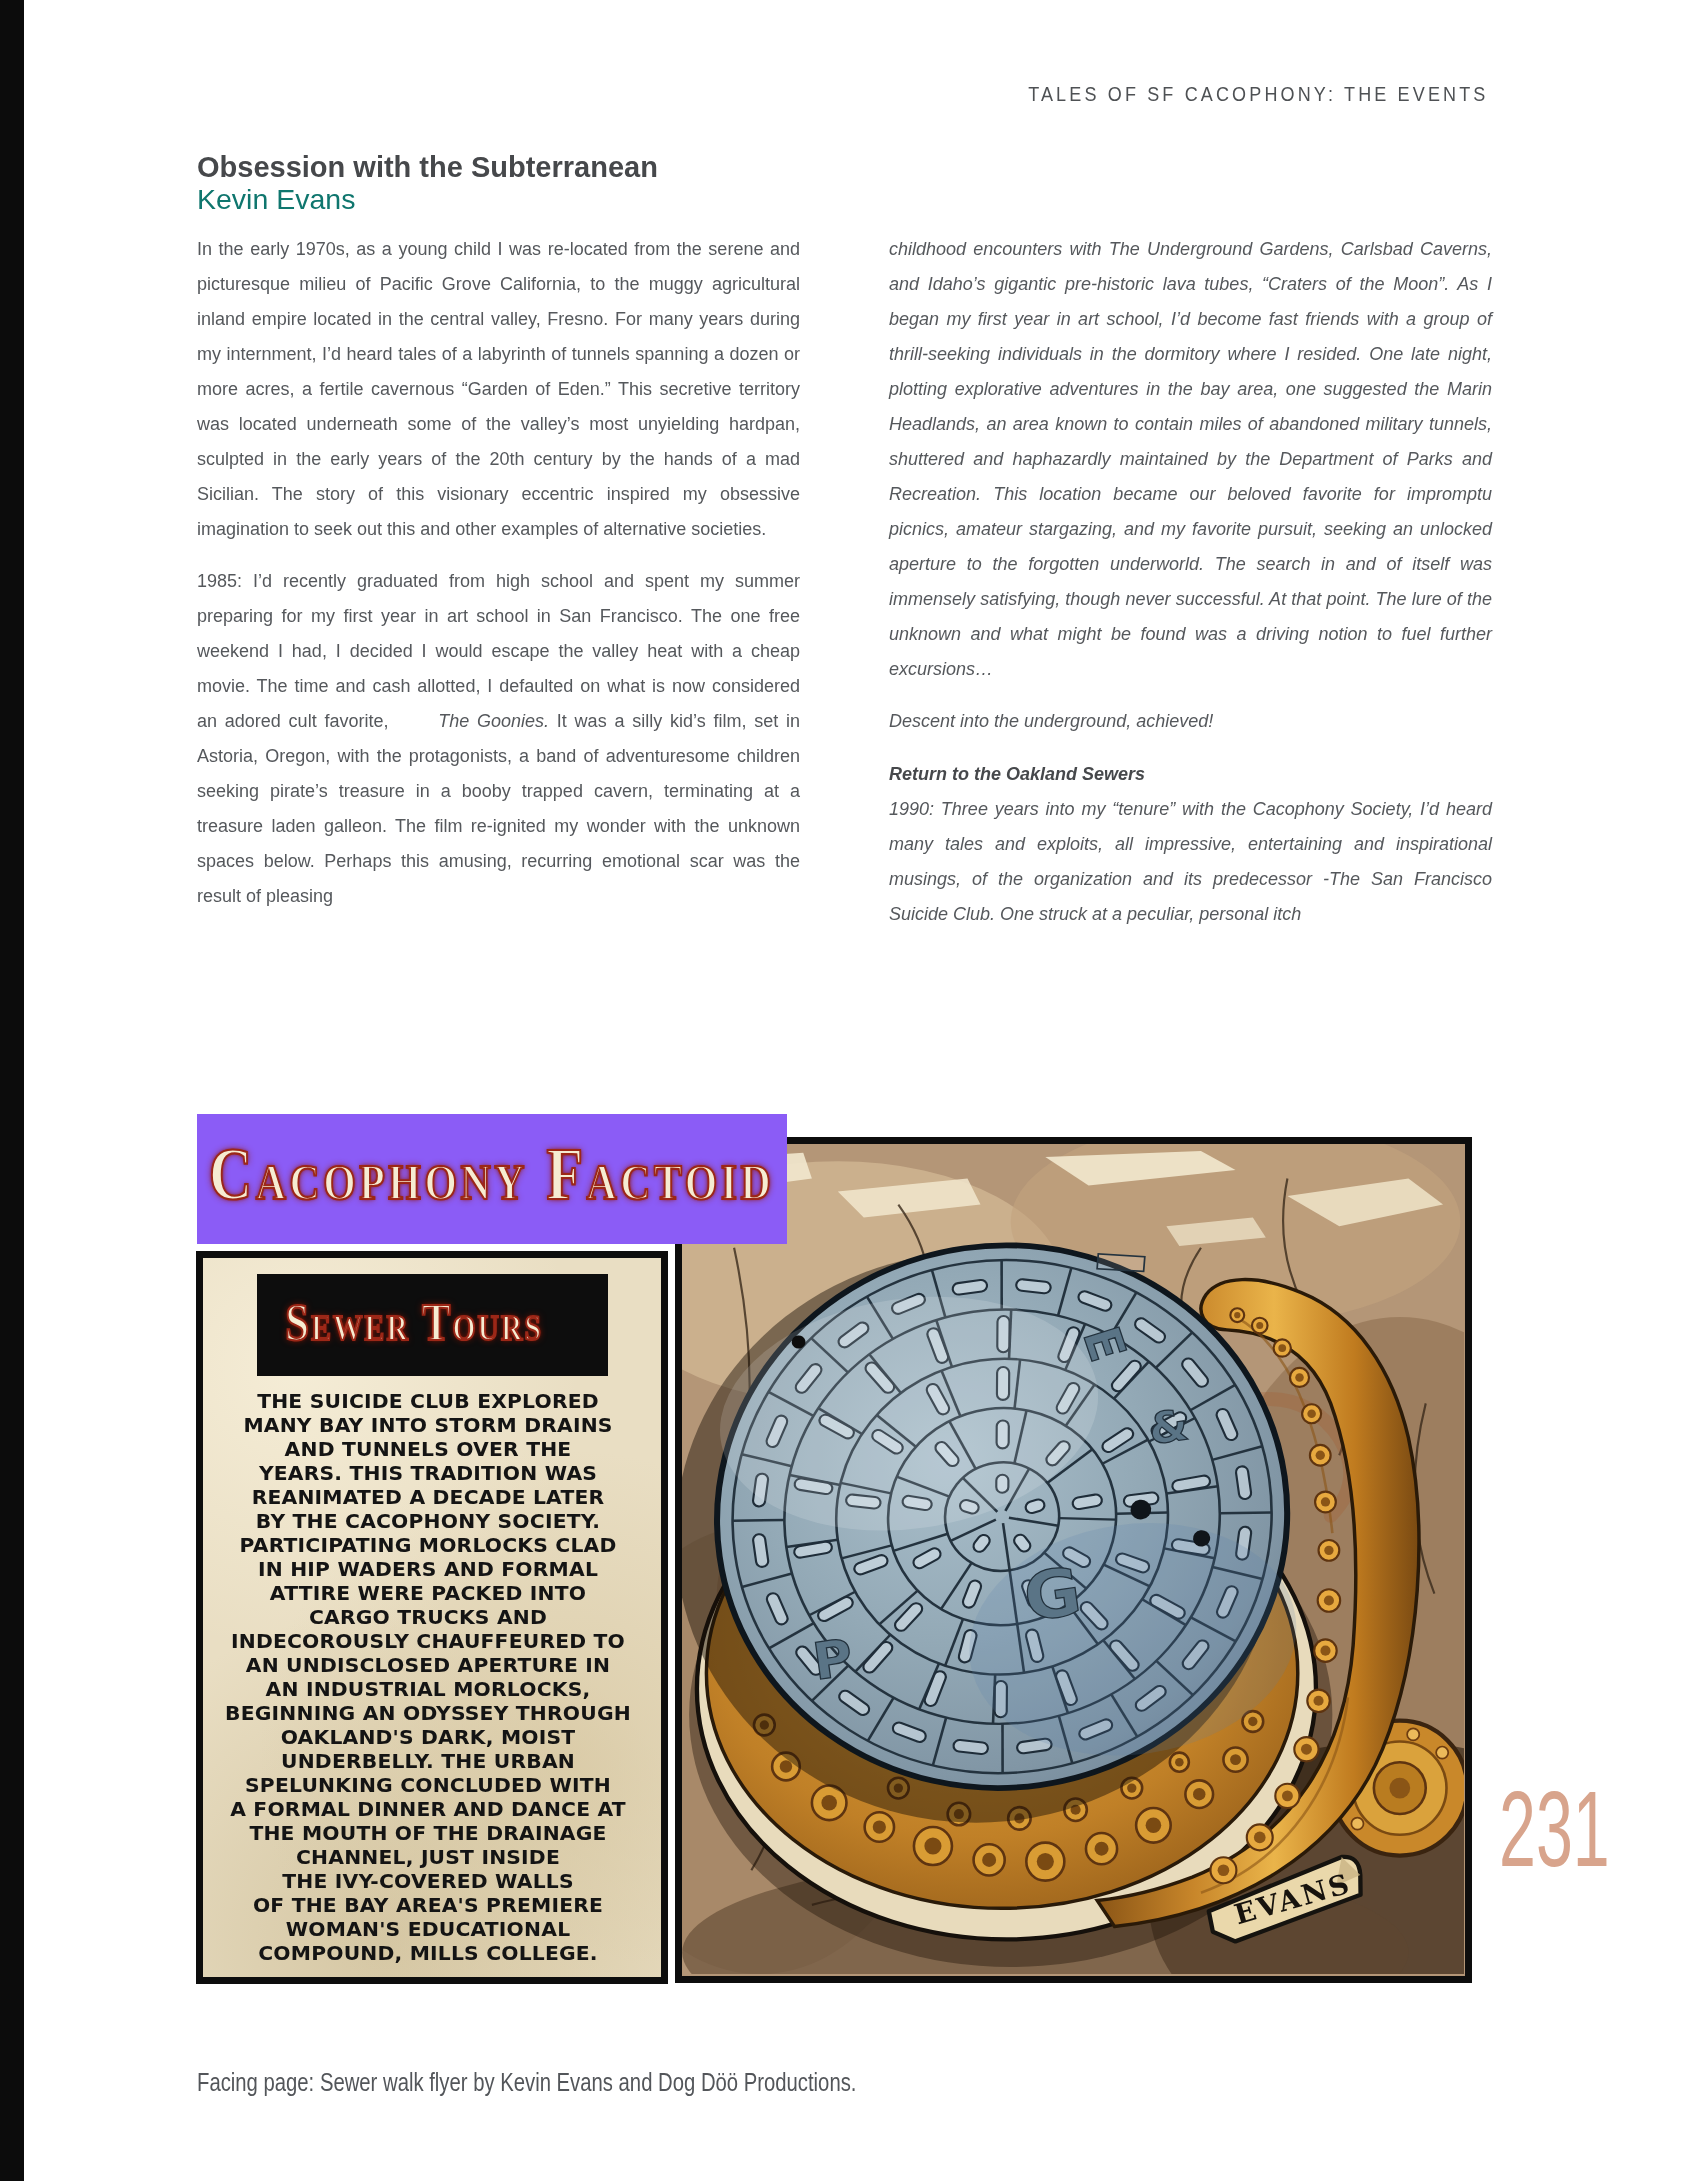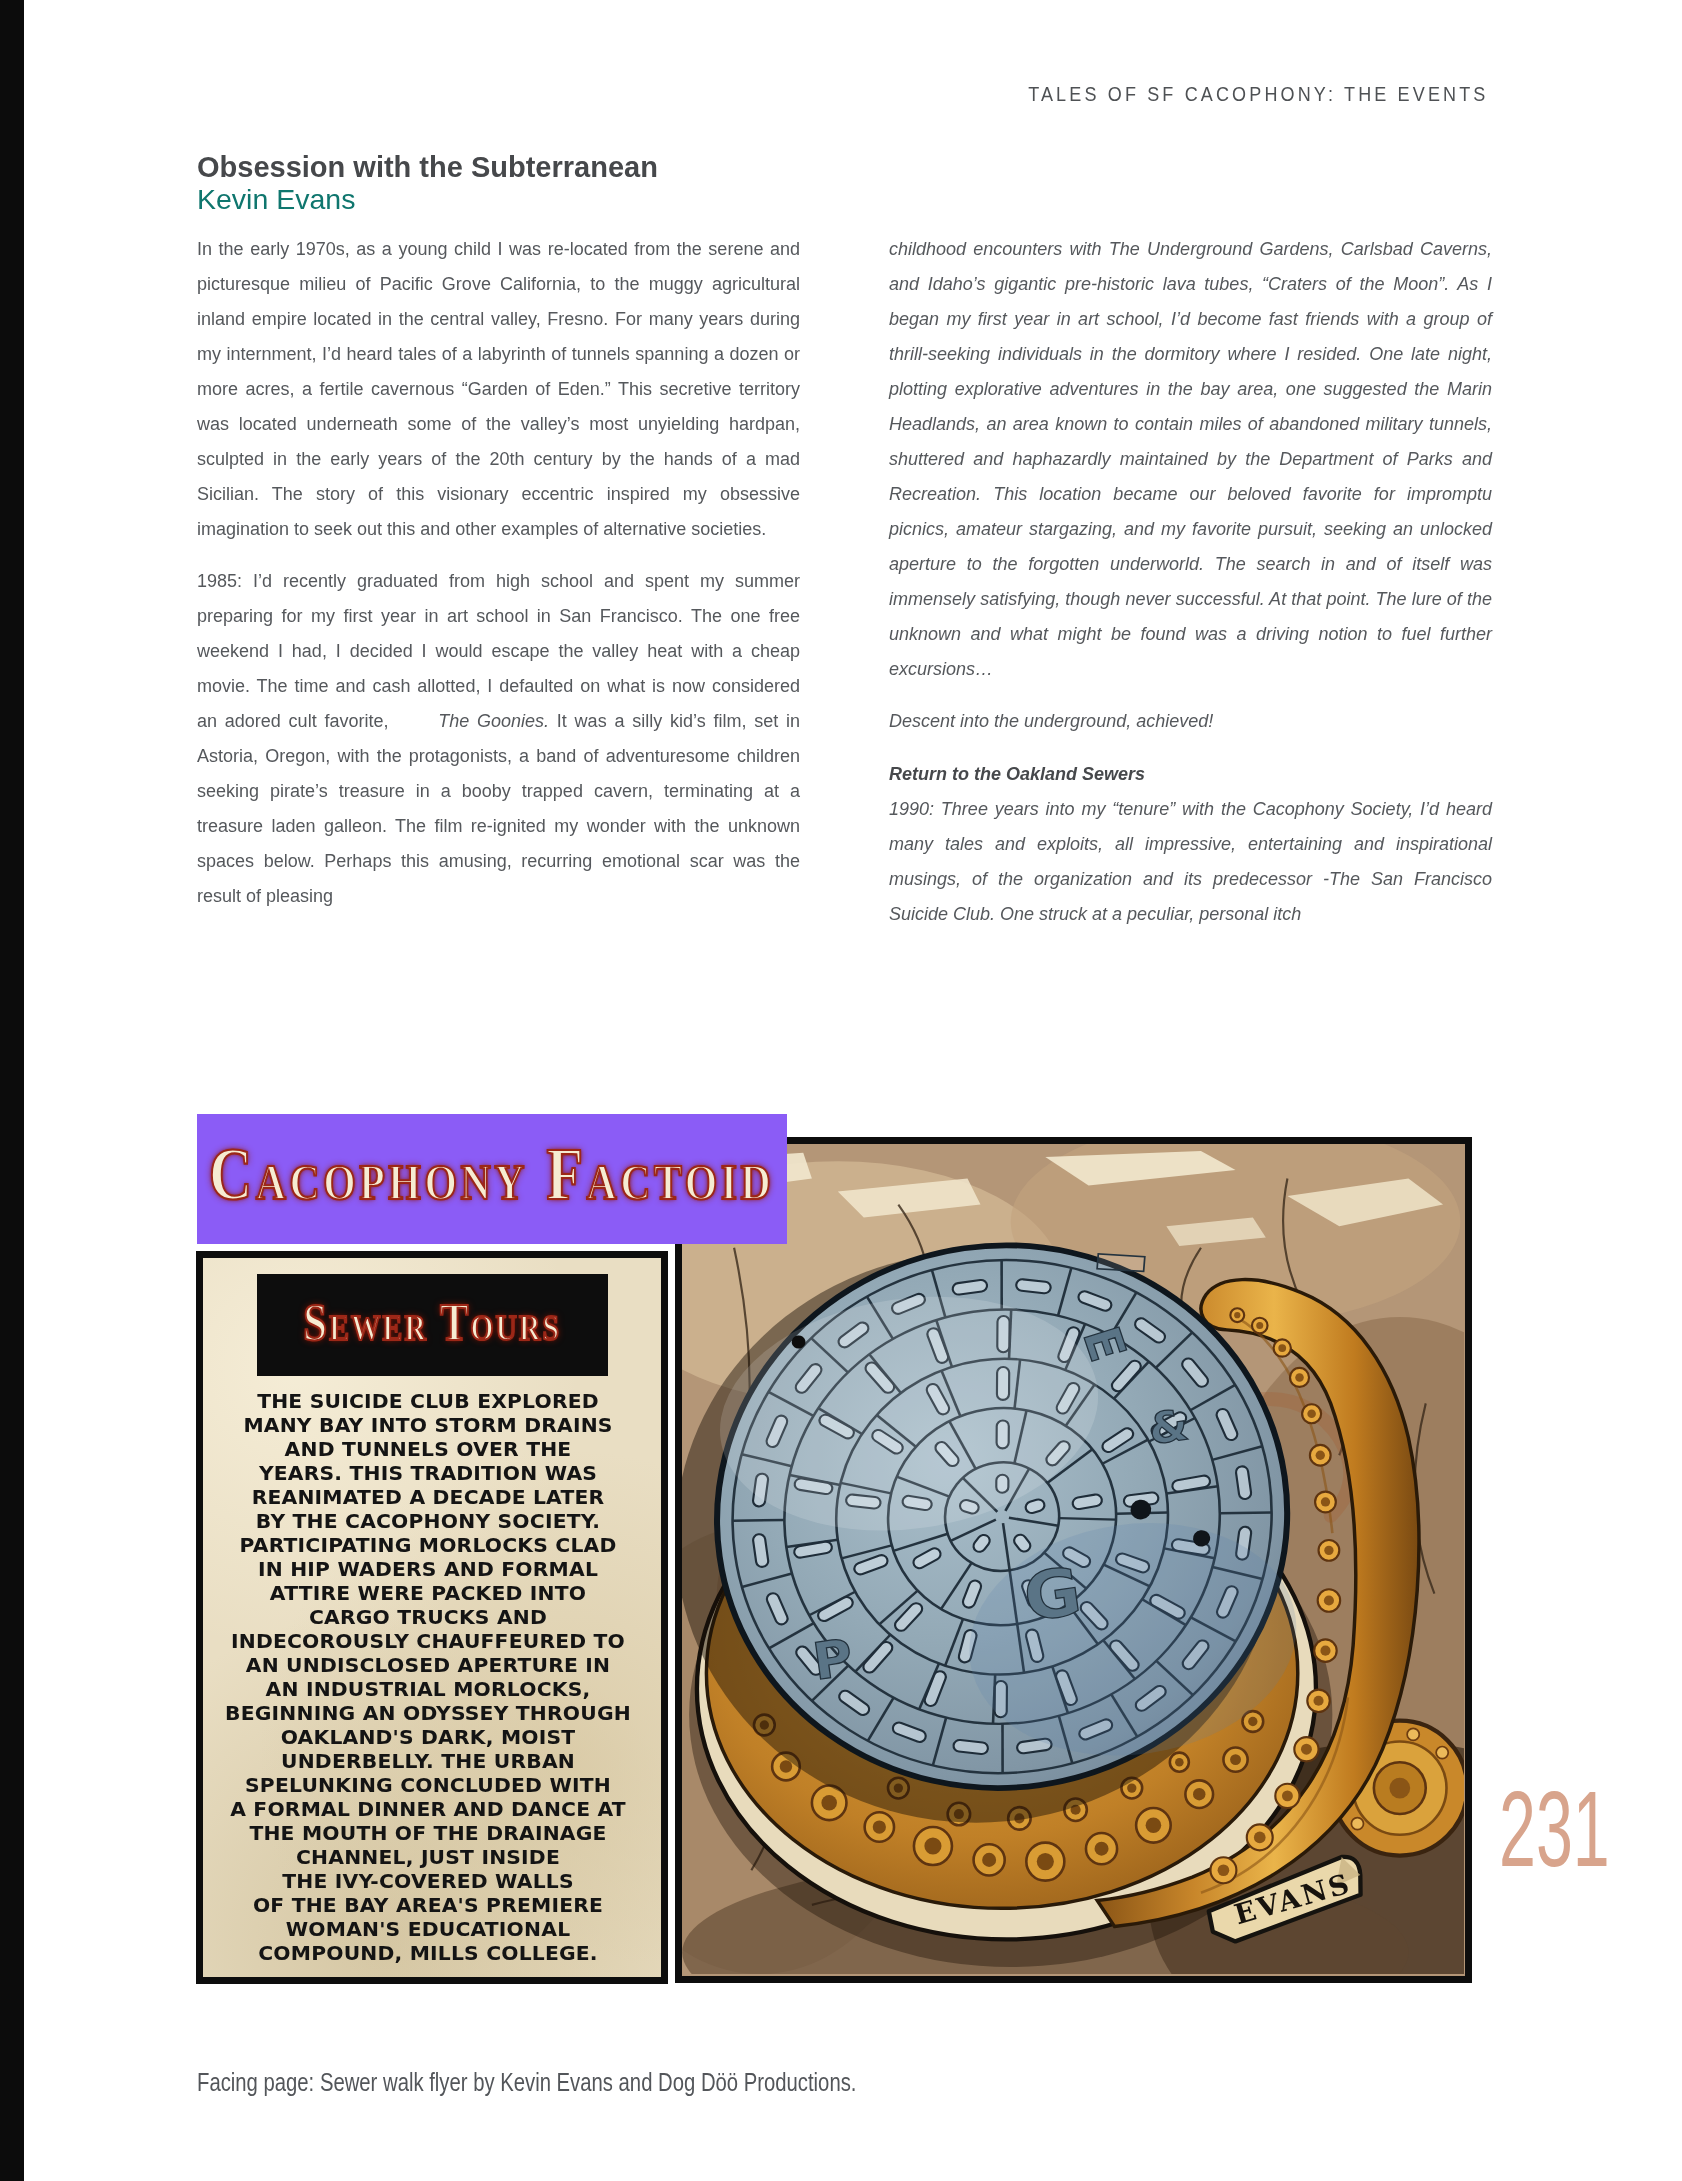--- a/index.html
+++ b/index.html
@@ -32,21 +32,21 @@
   .factoid-banner .spooky{font-size:73px;letter-spacing:4.3px;padding-bottom:8.6px;}
 
   .factoid-panel{position:absolute;left:196px;top:1251px;width:472px;height:733px;
       box-sizing:border-box;border:7px solid #0d0d0d;z-index:5;
       background:
         radial-gradient(circle at 20% 15%, rgba(246,238,216,.9) 0%, rgba(246,238,216,0) 40%),
         radial-gradient(circle at 80% 70%, rgba(214,198,160,.7) 0%, rgba(214,198,160,0) 50%),
         radial-gradient(circle at 40% 95%, rgba(208,193,156,.8) 0%, rgba(208,193,156,0) 45%),
         #e9dec3;}
   .sewer-box{position:absolute;left:54px;top:15.6px;width:351px;height:102px;background:#0d0d0d;
-      display:flex;align-items:center;justify-content:center;}
+      display:flex;align-items:center;justify-content:flex-start;}
   .sewer-box .spooky{font-size:52px;letter-spacing:2.6px;padding-bottom:5.2px;}
   .factoid-body{position:absolute;left:0;right:8px;top:131px;padding:0 5.2px;text-align:center;
       font-family:"DejaVu Sans",sans-serif;font-weight:bold;font-size:20.3px;line-height:24px;
       letter-spacing:0.2px;color:#141414;}
 
   .illustration-frame{position:absolute;left:675px;top:1137px;width:797px;height:846px;
       box-sizing:border-box;border:7.8px solid #0d0d0d;background:#b49677;z-index:4;}
   .illustration-frame svg{display:block;width:782px;height:830px;}
 
   .page-number{position:absolute;left:1499px;top:1776px;font-size:107px;line-height:1;

